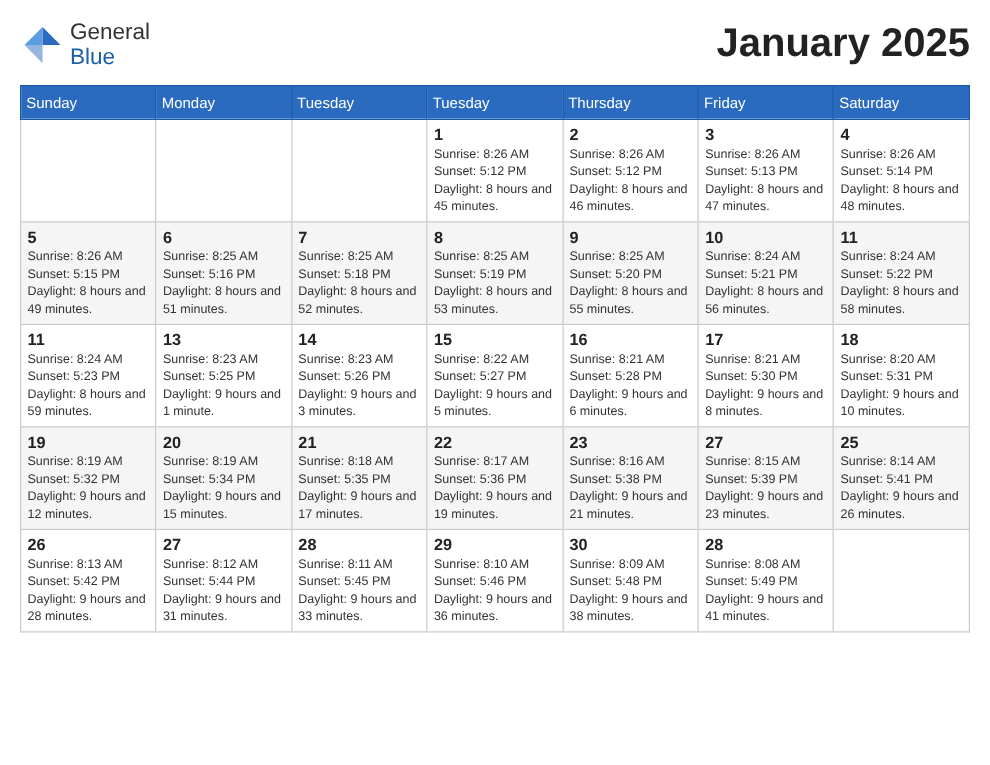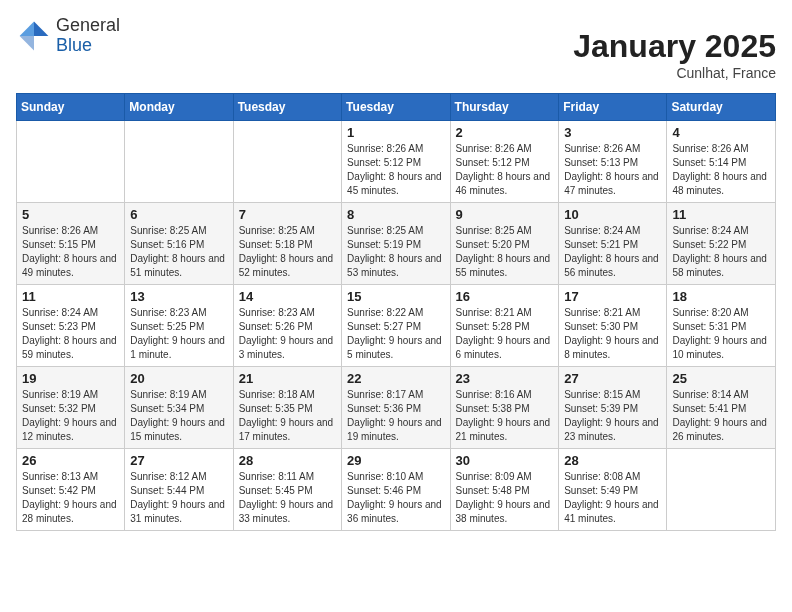--- a/index.html
+++ b/index.html
@@ -32,39 +32,38 @@
       width: 36px;
       height: 36px;
     }
     .title-block {
       text-align: right;
     }
     .month-title {
       font-size: 32px;
       font-weight: bold;
       color: #222;
-      margin-top: 12px;
     }
     .location {
       font-size: 14px;
       color: #444;
     }
     .calendar {
       width: 100%;
       border-collapse: collapse;
       border: 1px solid #ccc;
     }
     .calendar th {
       background: #2a6bbf;
       color: #fff;
       font-size: 12px;
       padding: 6px 4px;
       text-align: left;
       border: 1px solid #1a5aa8;
-      font-weight: bold;
+      font-weight: normal;
     }
     .calendar td {
       border: 1px solid #ccc;
       vertical-align: top;
       padding: 4px 5px;
       width: 110px;
       min-height: 80px;
       font-size: 10.5px;
       color: #222;
       background: #fff;
@@ -100,21 +99,20 @@
       <polygon points="20,4 4,20 20,20" fill="#5a9de0"></polygon>
       <polygon points="4,20 20,36 20,20" fill="#2a6bbf" opacity="0.5"></polygon>
     </svg>
     <div class="logo-text">
       <div class="general">General</div>
       <div class="blue">Blue</div>
     </div>
   </div>
   <div class="title-block">
     <div class="month-title">January 2025</div>
-    <div class="location">Cunlhat, France</div>
   </div>
 </div>
 
 <table class="calendar">
   <thead>
     <tr>
     <th>Sunday</th>
         <th>Monday</th>
         <th>Tuesday</th>
         <th>Tuesday</th>

